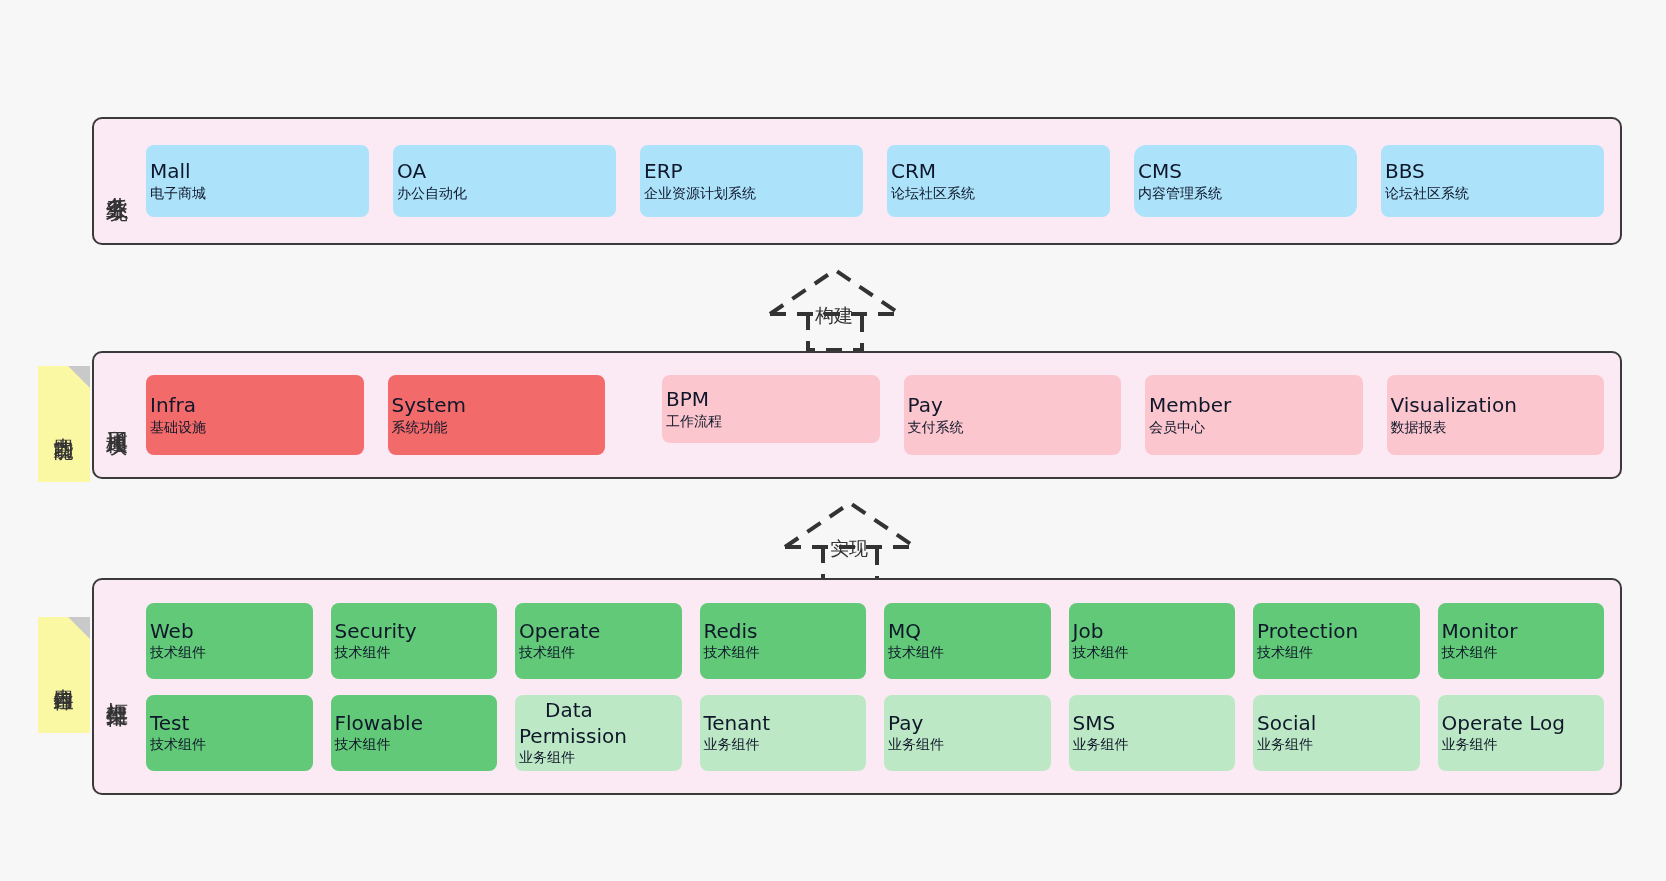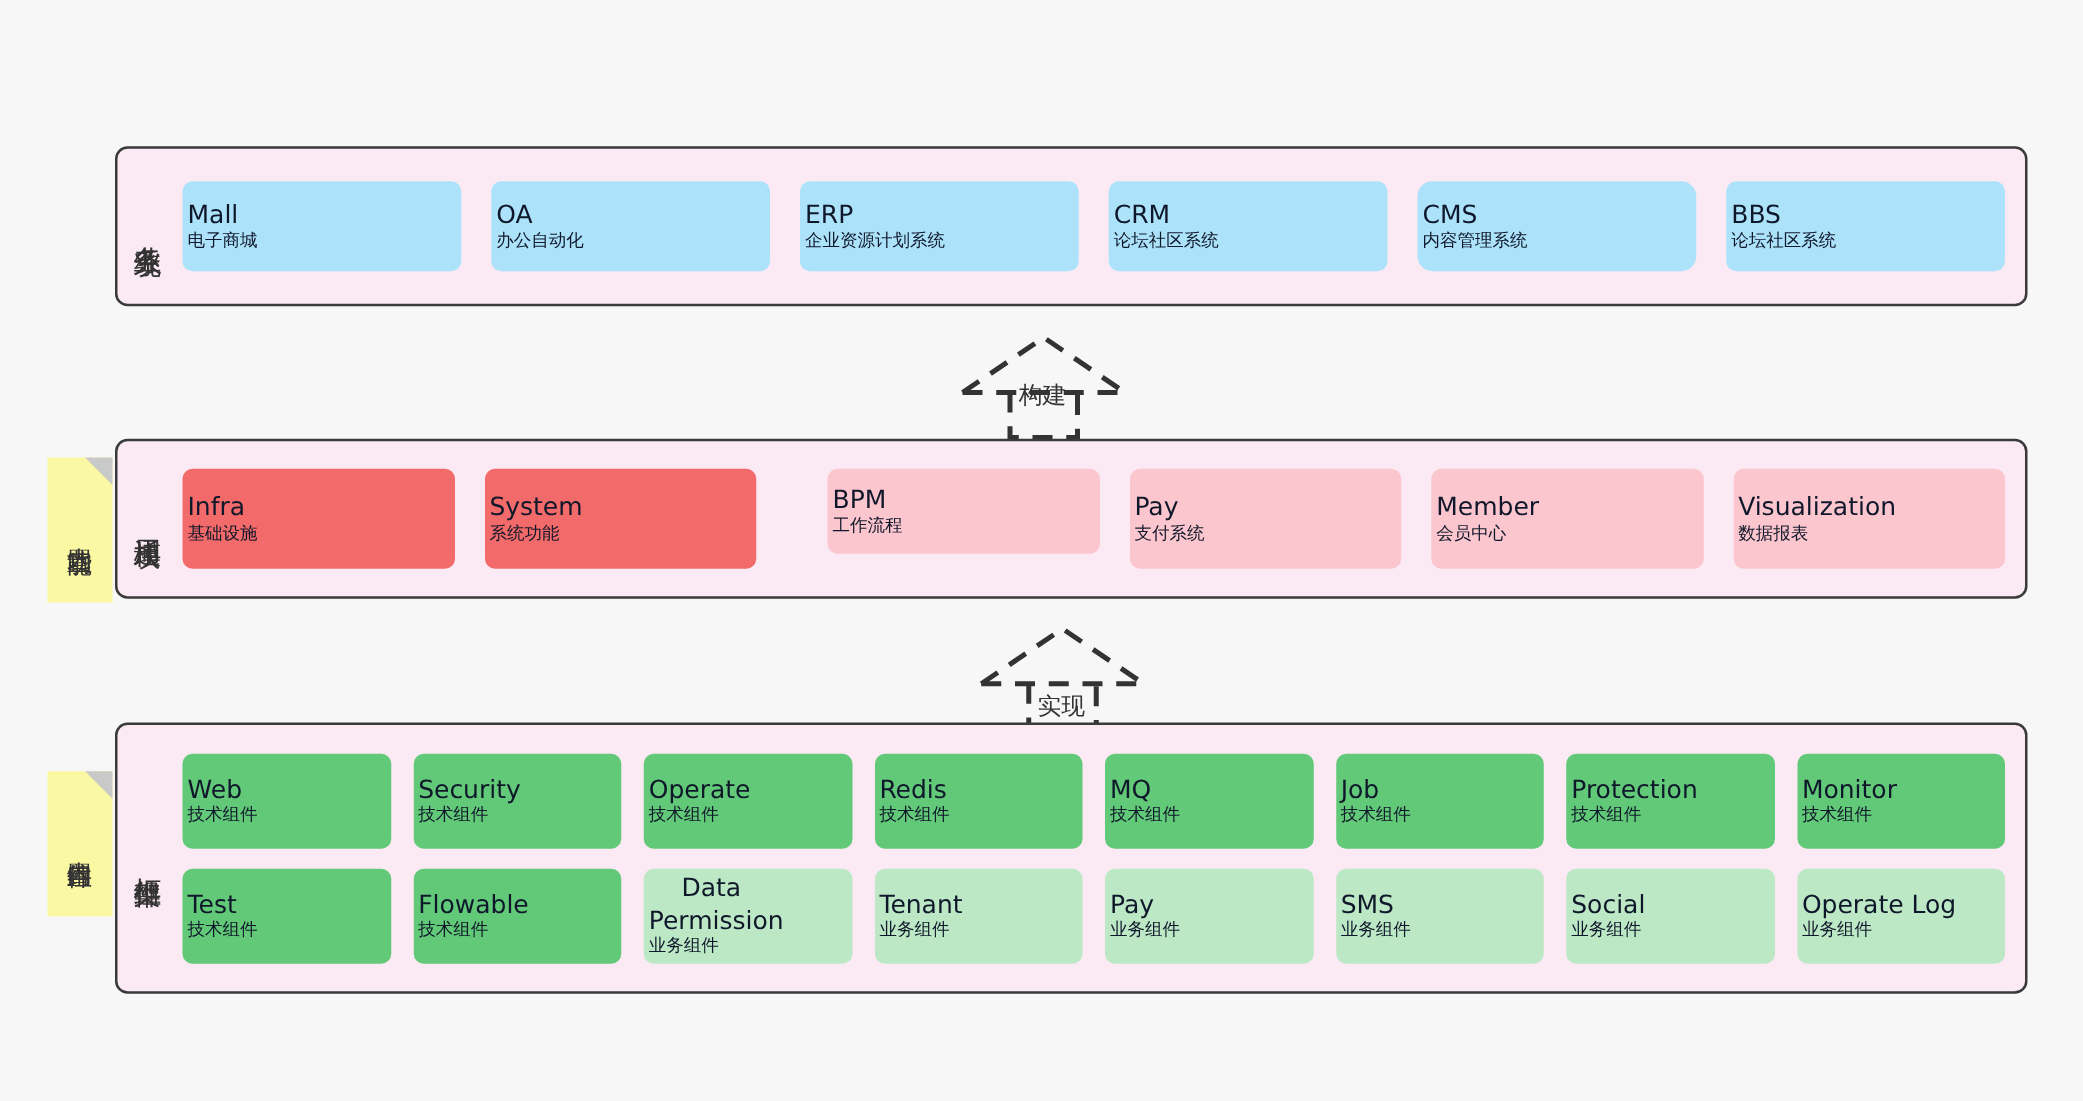--- a/index.html
+++ b/index.html
@@ -209,21 +209,21 @@
       </div>
     </div>
   </div>
 
   <div class="arrow" style="left:775px; top:495px; width:150px; height:90px;">
     <svg width="150" height="90" viewBox="0 0 150 90">
       <path d="M 10 52 L 75 8 L 140 52" fill="none" stroke="#333333" stroke-width="4" stroke-dasharray="16,11" stroke-linecap="butt"></path>
       <path d="M 10 52 L 140 52" fill="none" stroke="#333333" stroke-width="4" stroke-dasharray="16,11" stroke-linecap="butt"></path>
       <path d="M 48 52 L 48 88 L 102 88 L 102 52" fill="none" stroke="#333333" stroke-width="4" stroke-dasharray="16,11" stroke-linecap="butt"></path>
     </svg>
-    <span class="arrow-label" style="left:55px; top:41px;margin-top:16px;">实现</span>
+    <span class="arrow-label" style="left:55px; top:41px;">实现</span>
   </div>
 
   <div class="note" style="left:38px; top:617px; width:52px; height:116px;">
     <span class="fold"></span>
     <span>内置组件</span>
   </div>
 
   <div class="layer" id="layer-framework-component" style="left:92px; top:578px; width:1530px; height:217px;">
     <div class="layer-title">框架组件</div>
     <div class="layer-body" style="gap:16px;">

